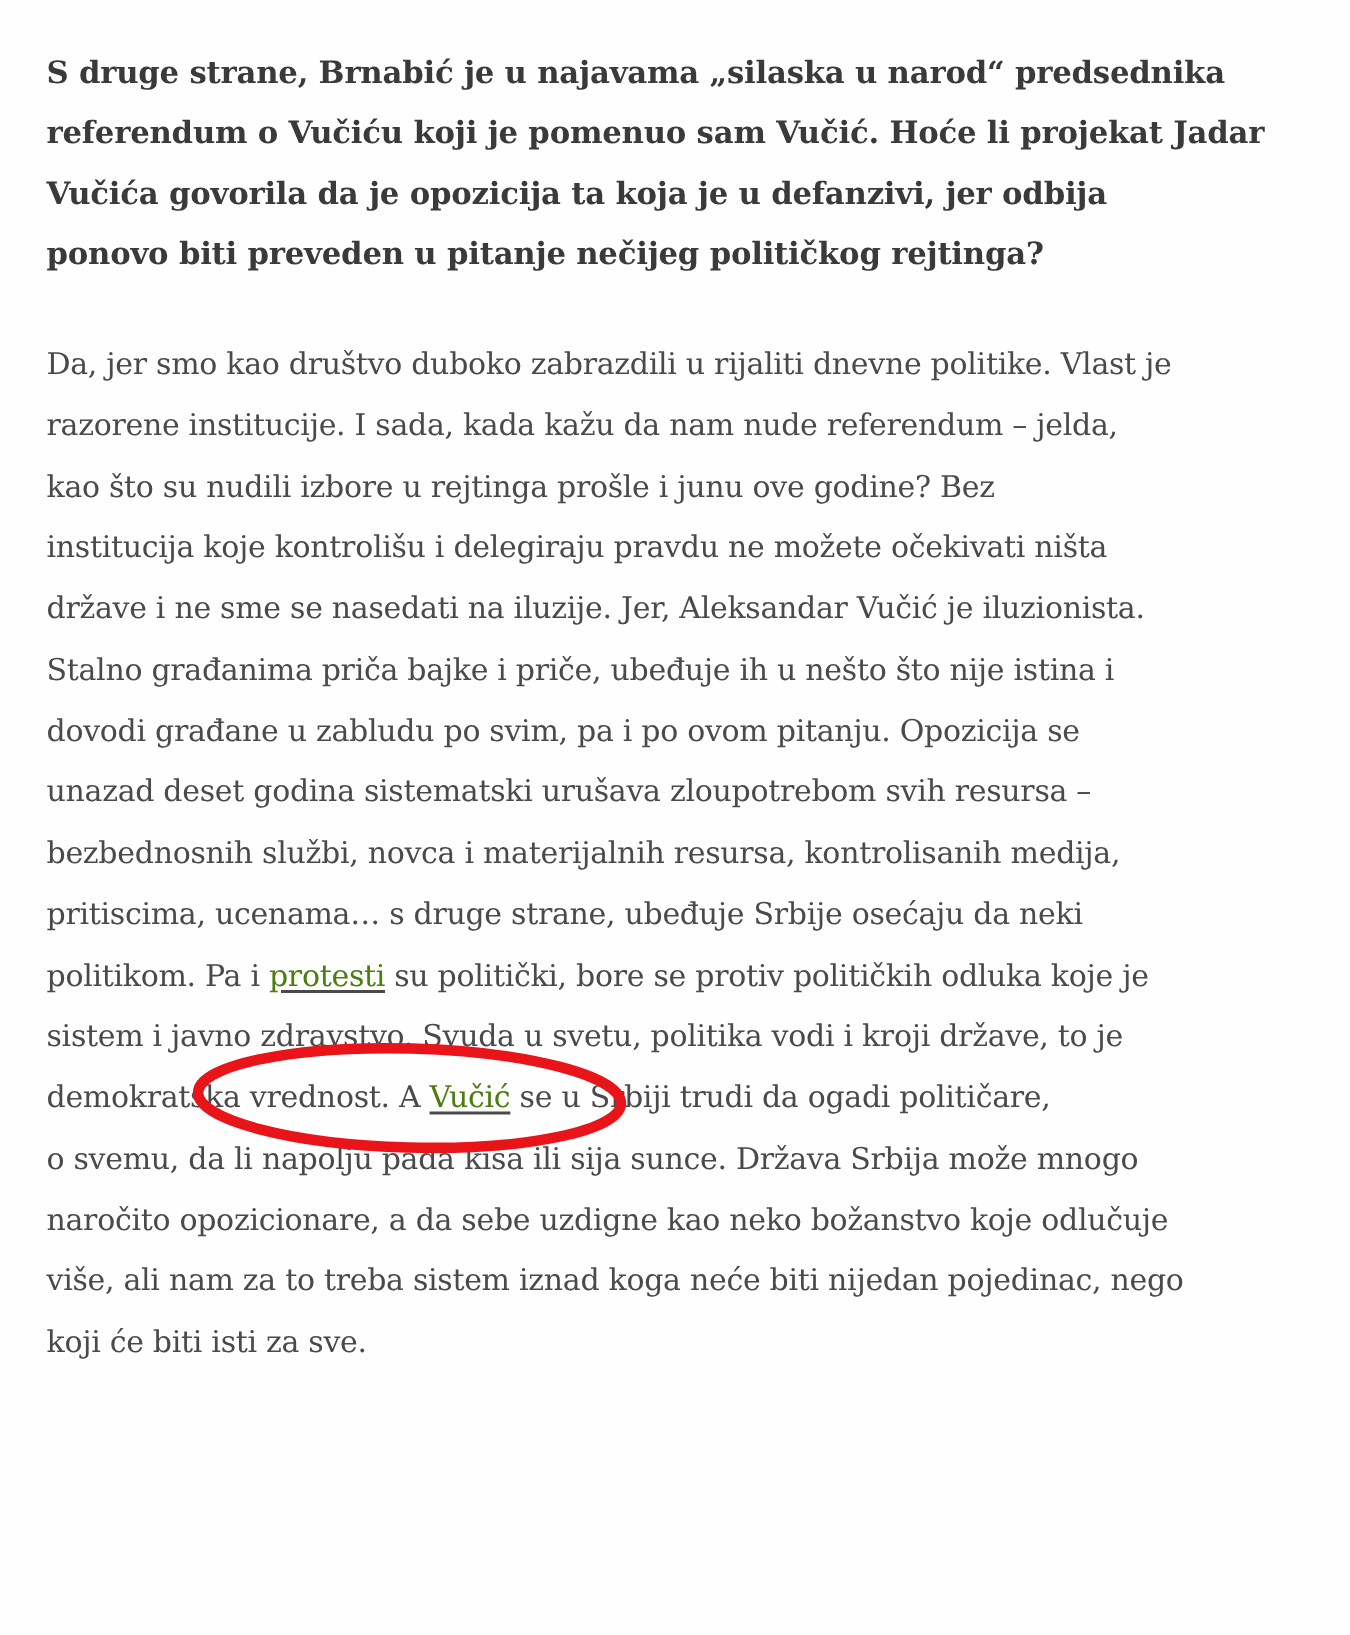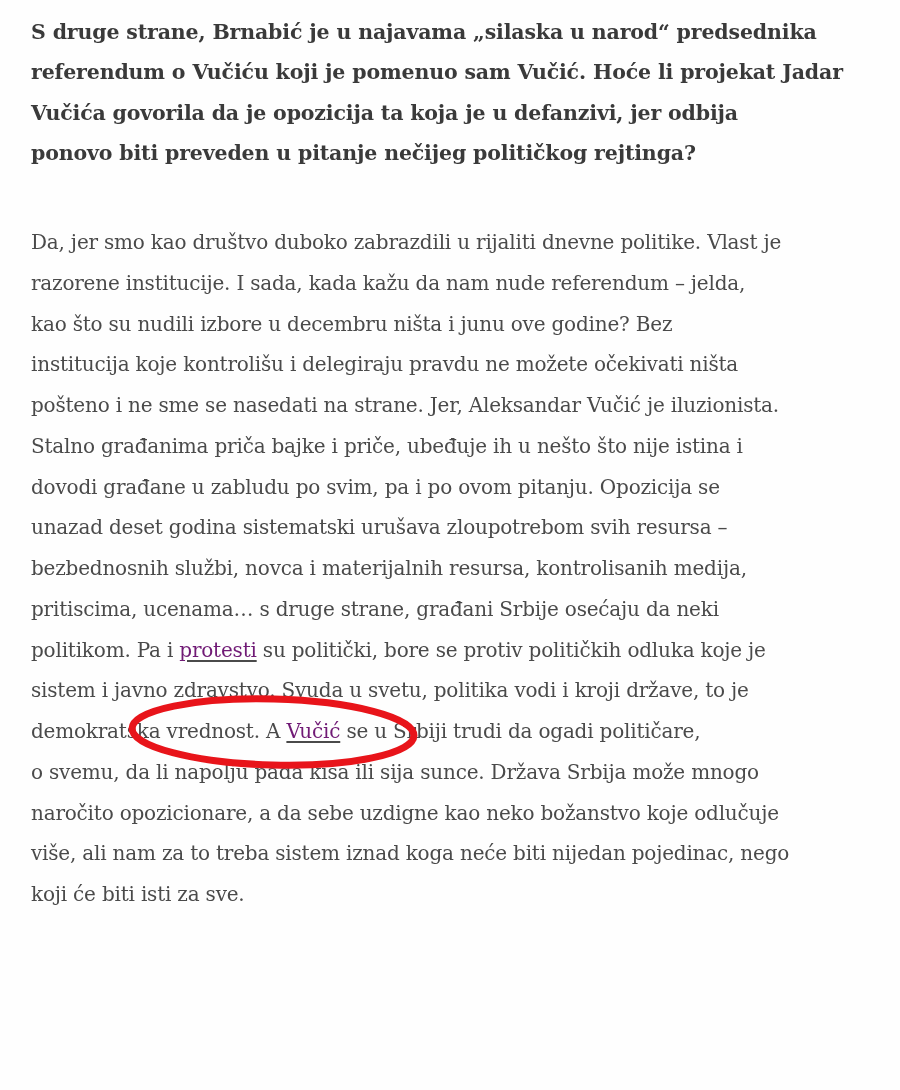--- a/index.html
+++ b/index.html
@@ -16,21 +16,21 @@
     .article {
       position: absolute;
       left: 31px;
       top: 0;
       width: 850px;
       font-family: "DejaVu Serif", "Liberation Serif", serif;
     }
     .question {
       margin: 0;
       position: absolute;
-      top: 12px;
+      top: 28px;
       left: 0;
       font-size: 20.5px;
       line-height: 40.3px;
       font-weight: bold;
       color: #3a3a3a;
       letter-spacing: -0.15px;
     }
     .answer {
       margin: 0;
       position: absolute;
@@ -39,21 +39,21 @@
       font-size: 20px;
       line-height: 40.75px;
       color: #4a4a4a;
       letter-spacing: -0.2px;
     }
     .line {
       display: block;
       white-space: nowrap;
     }
     a.inline-link {
-      color: #701a75;
+      color: #4d7c0f;
       text-decoration: underline;
       text-decoration-color: #4a4a4a;
       text-underline-offset: 3px;
     }
     .annotation {
       position: absolute;
       left: 0;
       top: 0;
       width: 900px;
       height: 1090px;
@@ -67,28 +67,28 @@
   <p class="question">
     <span class="line">S druge strane, Brnabić je u najavama „silaska u narod“ predsednika</span>
     <span class="line">referendum o Vučiću koji je pomenuo sam Vučić. Hoće li projekat Jadar</span>
     <span class="line">Vučića govorila da je opozicija ta koja je u defanzivi, jer odbija</span>
     <span class="line">ponovo biti preveden u pitanje nečijeg političkog rejtinga?</span>
   </p>
 
   <p class="answer">
     <span class="line">Da, jer smo kao društvo duboko zabrazdili u rijaliti dnevne politike. Vlast je</span>
     <span class="line">razorene institucije. I sada, kada kažu da nam nude referendum – jelda,</span>
-    <span class="line">kao što su nudili izbore u decembru ništa i junu ove godine? Bez</span>
+    <span class="line">kao što su nudili izbore u rejtinga prošle i junu ove godine? Bez</span>
     <span class="line">institucija koje kontrolišu i delegiraju pravdu ne možete očekivati ništa</span>
-    <span class="line">pošteno i ne sme se nasedati na strane. Jer, Aleksandar Vučić je iluzionista.</span>
+    <span class="line">države i ne sme se nasedati na iluzije. Jer, Aleksandar Vučić je iluzionista.</span>
     <span class="line">Stalno građanima priča bajke i priče, ubeđuje ih u nešto što nije istina i</span>
     <span class="line">dovodi građane u zabludu po svim, pa i po ovom pitanju. Opozicija se</span>
     <span class="line">unazad deset godina sistematski urušava zloupotrebom svih resursa –</span>
     <span class="line">bezbednosnih službi, novca i materijalnih resursa, kontrolisanih medija,</span>
-    <span class="line">pritiscima, ucenama… s druge strane, građani Srbije osećaju da neki</span>
+    <span class="line">pritiscima, ucenama… s druge strane, ubeđuje Srbije osećaju da neki</span>
     <span class="line"><span>politikom. Pa i </span><a class="inline-link" href="#">protesti</a><span> su politički, bore se protiv političkih odluka koje je</span></span>
     <span class="line">sistem i javno zdravstvo. Svuda u svetu, politika vodi i kroji države, to je</span>
     <span class="line"><span>demokratska vrednost. A </span><a class="inline-link" href="#">Vučić</a><span> se u Srbiji trudi da ogadi političare,</span></span>
     <span class="line">o svemu, da li napolju pada kiša ili sija sunce. Država Srbija može mnogo</span>
     <span class="line">naročito opozicionare, a da sebe uzdigne kao neko božanstvo koje odlučuje</span>
     <span class="line">više, ali nam za to treba sistem iznad koga neće biti nijedan pojedinac, nego</span>
     <span class="line">koji će biti isti za sve.</span>
   </p>
 </div>
 

